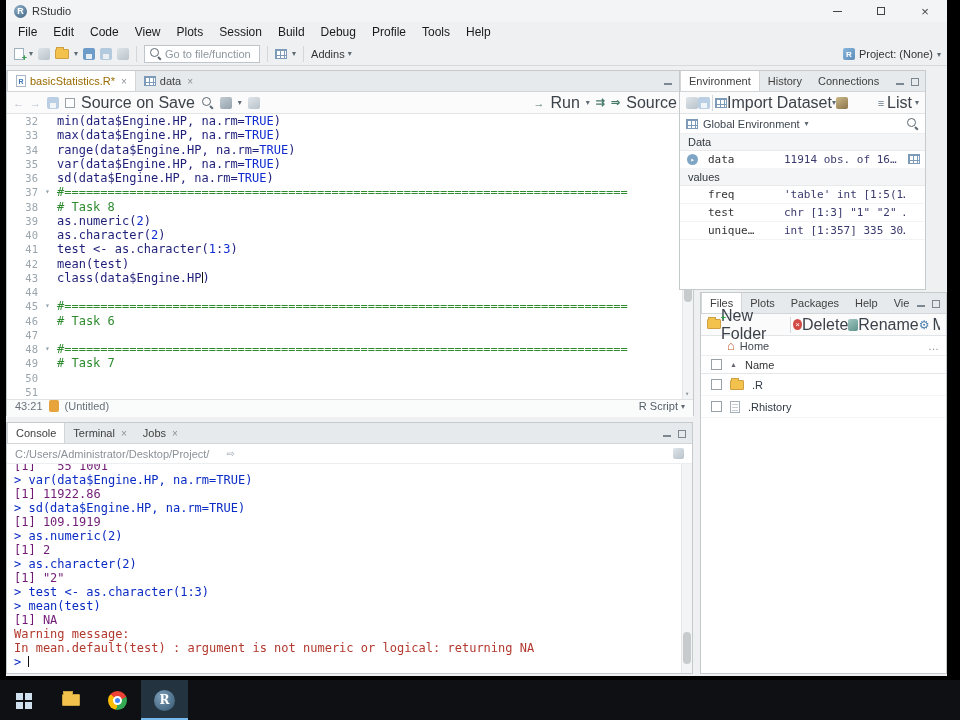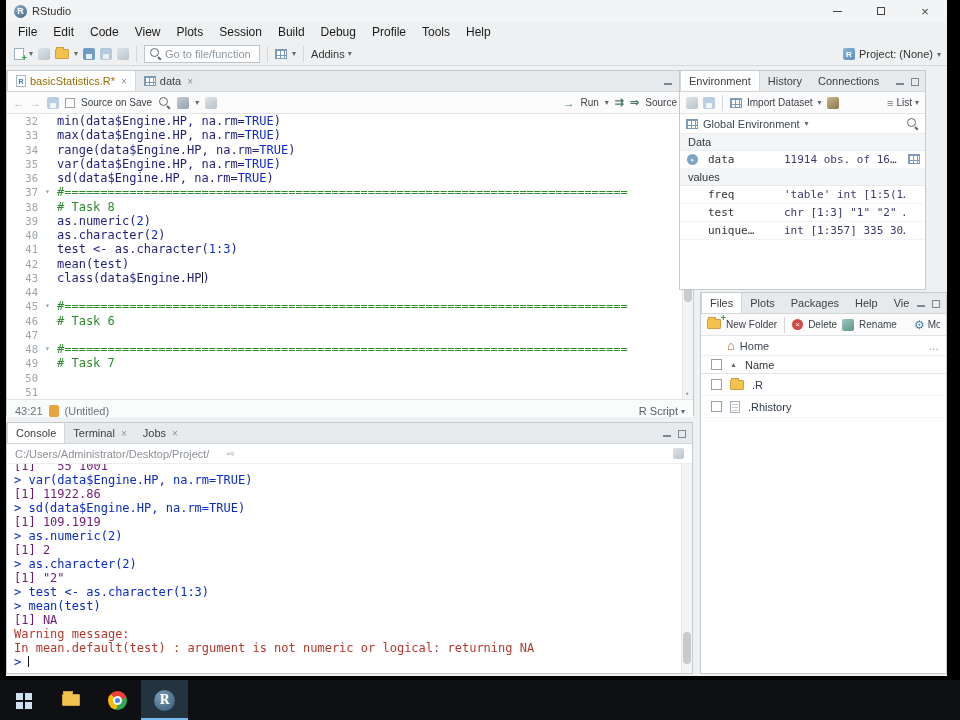--- a/index.html
+++ b/index.html
@@ -55,41 +55,41 @@
   .pane{position:absolute;background:#fff;border:1px solid #c5cacd}
   .tabstrip{height:21px;background:#e7eaec;border-bottom:1px solid #d2d6d9;display:flex;align-items:stretch;position:relative;overflow:hidden}
   .tabs{display:flex;align-items:stretch}
   .tab{display:flex;align-items:center;gap:4px;padding:0 8px;font-size:11px;color:#404040;white-space:nowrap}
   .tab.active{background:#fff;border-right:1px solid #d2d6d9;border-left:1px solid #d2d6d9}
   .tab-close{color:#8a9096;font-size:10px;margin-left:2px}
   .tab-label.dirty{color:#9a6b00}
   .pane-controls{position:absolute;right:0;top:0;height:21px;display:flex;align-items:center;gap:7px;padding:0 6px 0 8px;background:#e7eaec}
   .pc-min{width:8px;height:7px;border-bottom:2px solid #7c8891}
   .pc-max{width:8px;height:8px;border:1px solid #7c8891}
-  .mini-toolbar{height:22px;display:flex;align-items:center;gap:5px;padding:0 6px;border-bottom:1px solid #e2e5e7;font-size:11px;color:#3c4249;background:#fbfbfc;position:relative}
-  .lab{font-size:10px;color:#3c4249}
+  .mini-toolbar{height:22px;display:flex;align-items:center;padding:0 6px;border-bottom:1px solid #e2e5e7;font-size:11px;color:#3c4249;background:#fbfbfc;position:relative}
+  .lab{font-size:16px;color:#3c4249}
   .mini-right{margin-left:auto;display:flex;align-items:center;gap:3px}
   
   .source-pane{left:0;top:70px;width:688px;height:346px}
   .ed-toolbar{height:22px;border-bottom:1px solid #e2e5e7;display:flex;align-items:center;gap:6px;padding:0 6px;font-size:11px;color:#3c4249;background:#fbfbfc}
   .nav-arrow{color:#b9c0c6;font-size:11px}
   .grn{color:#49796b;font-size:11px;font-weight:bold}
   .ed-right{margin-left:auto;display:flex;align-items:center;gap:6px}
   .editor{position:relative;height:285px;overflow:hidden;font-family:"DejaVu Sans Mono",monospace}
   .ed-line{display:flex;height:14.25px;line-height:14.25px;font-size:12px}
   .ed-num{width:34px;text-align:right;color:#9aa5ad;font-size:10.5px;padding-right:3px;flex:none}
   .ed-fold{width:13px;font-size:8px;color:#90a0ab;flex:none;text-align:center}
   .ed-code{white-space:pre;color:#1f1f7a;padding-left:3px}
   .ed-code.comment{color:#2e8b2e}
   .tok-kw{color:#0f2bd0}
   .ed-caret{display:inline-block;width:1px;height:11px;background:#111;vertical-align:-1px}
   .scroll-v{position:absolute;right:0;top:0;width:11px;height:100%;background:#f3f4f5;border-left:1px solid #e4e6e8}
   .scroll-v .thumb{position:absolute;left:1px;width:8px;background:#c7cbce;border-radius:4px}
   .sb-arrow{position:absolute;bottom:1px;left:2px;font-size:7px;color:#8a9299}
-  .statusbar{height:18px;border-top:1px solid #e0e3e5;display:flex;align-items:flex-end;gap:6px;padding:0 8px;font-size:11px;color:#69727a;background:#fafbfb}
+  .statusbar{height:18px;border-top:1px solid #e0e3e5;display:flex;align-items:flex-start;gap:6px;padding:0 8px;font-size:11px;color:#69727a;background:#fafbfb}
   .stat-doc{width:10px;height:12px;background:#e7a33c;border-radius:2px}
   .stat-right{margin-left:auto;display:flex;gap:3px;align-items:center;color:#55606a}
   
   .console-pane{left:0;top:422px;width:687px;height:252px}
   .wd-bar{height:20px;display:flex;align-items:center;gap:17px;padding:0 8px;font-size:11px;color:#8b9198;border-bottom:1px solid #eceeef}
   .wd-arrow{color:#9aa6b0;font-size:10px}
   .wd-right{margin-left:auto}
   .con-out{position:relative;height:209px;overflow:hidden;padding-left:7px}
   #con-lines{margin-top:-5px}
   .con-line{height:14px;line-height:14px;font-family:"DejaVu Sans Mono",monospace;font-size:12px;white-space:pre}

